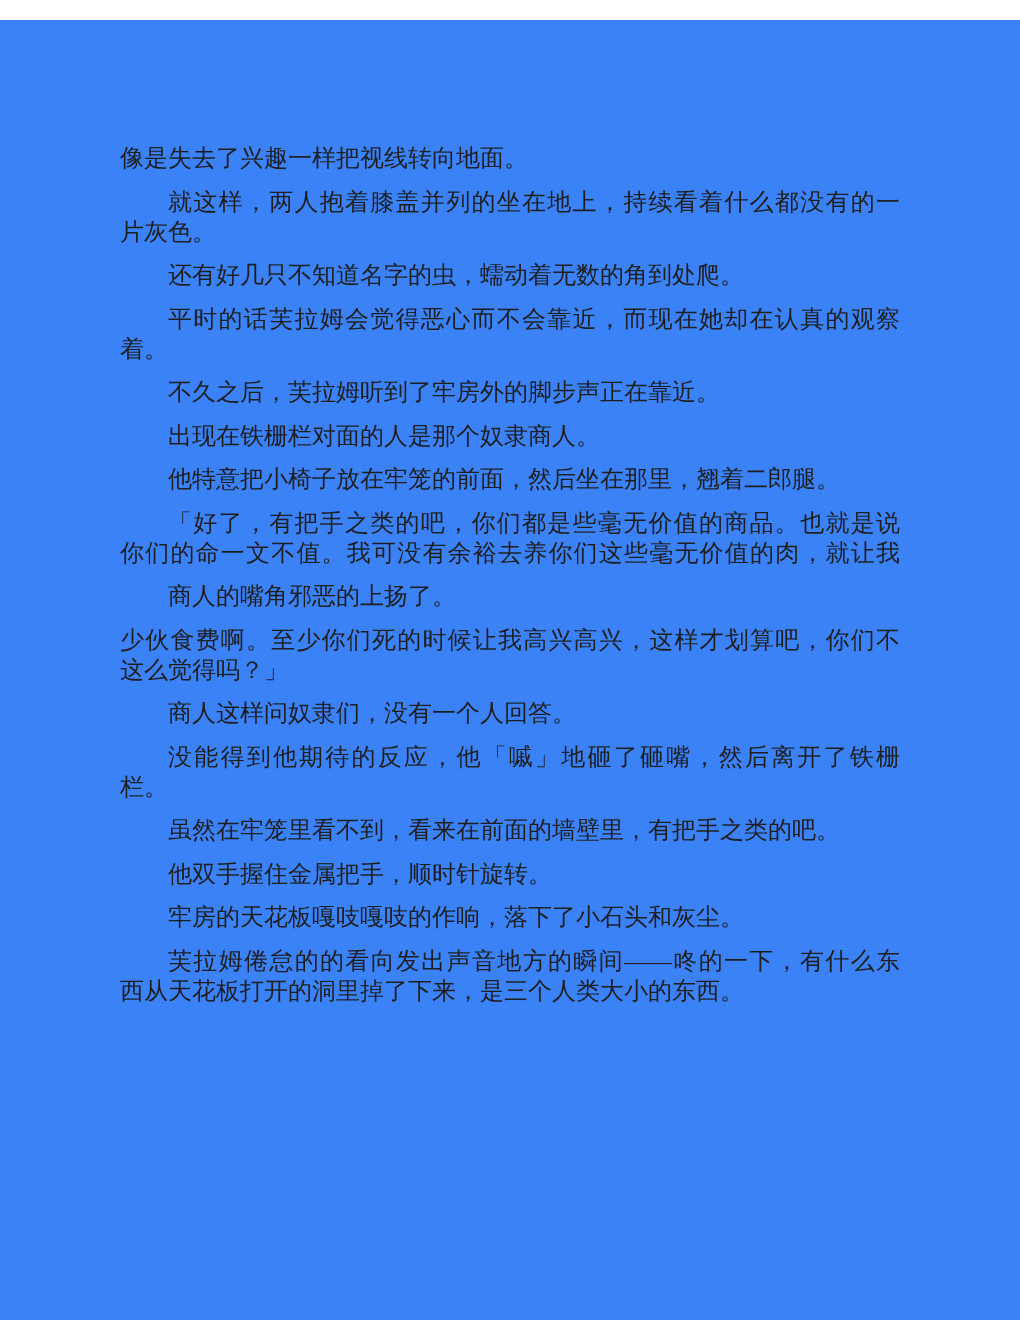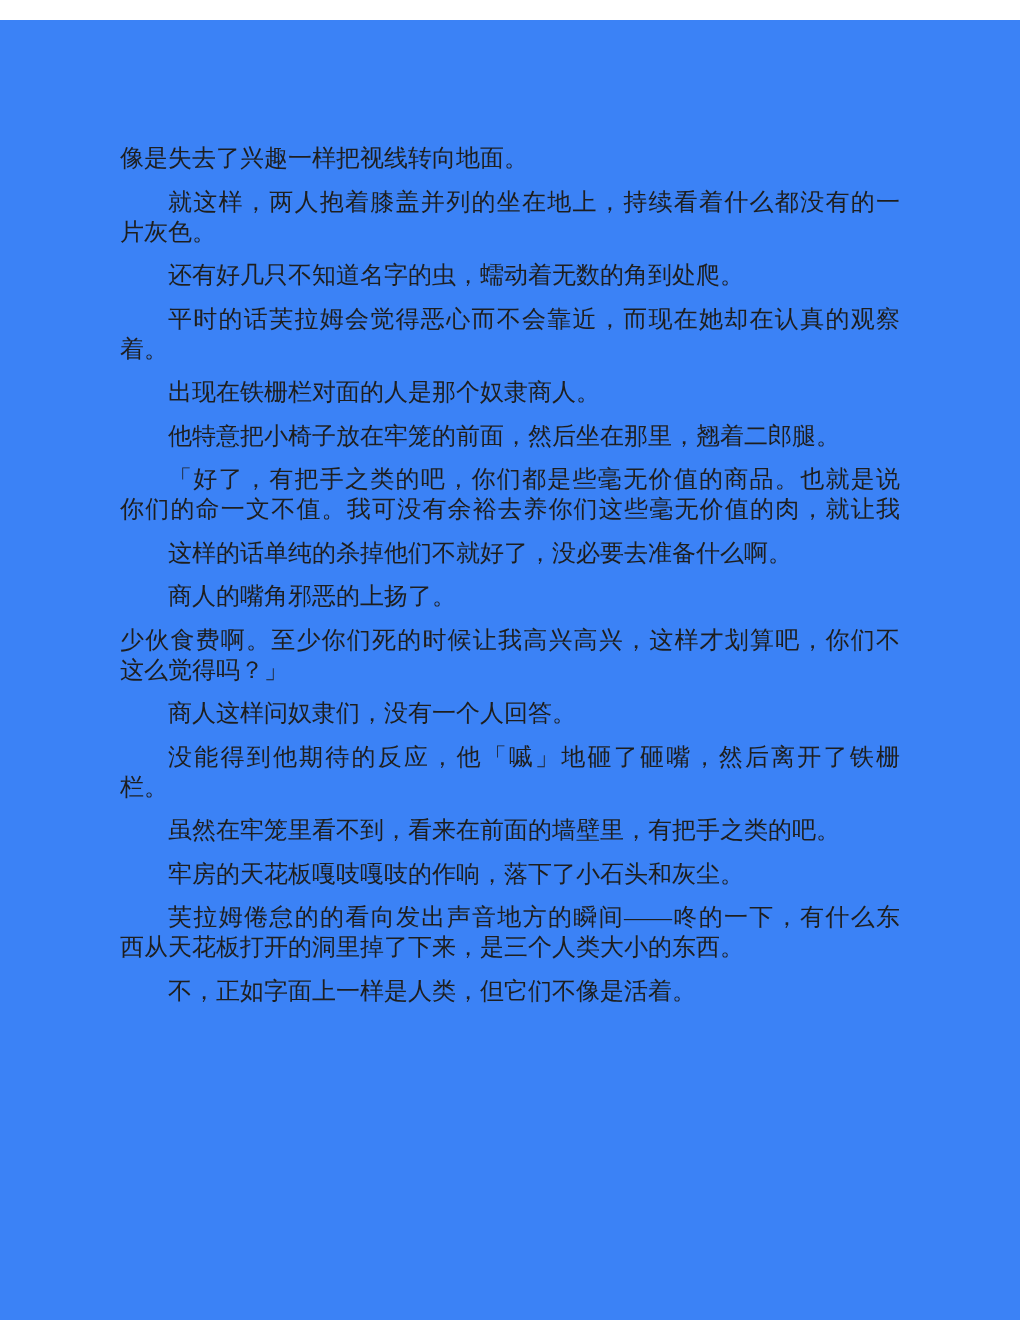--- a/index.html
+++ b/index.html
@@ -61,53 +61,53 @@
         <div class="line">片灰色。</div>
       </div>
       <div class="para">
         <div class="line indent">还有好几只不知道名字的虫，蠕动着无数的角到处爬。</div>
       </div>
       <div class="para">
         <div class="line indent fill">平时的话芙拉姆会觉得恶心而不会靠近，而现在她却在认真的观察</div>
         <div class="line">着。</div>
       </div>
       <div class="para">
+        <div class="line indent">不久之后，芙拉姆听到了牢房外的脚步声正在靠近。</div>
+      </div>
+      <div class="para">
         <div class="line indent">出现在铁栅栏对面的人是那个奴隶商人。</div>
       </div>
       <div class="para">
         <div class="line indent">他特意把小椅子放在牢笼的前面，然后坐在那里，翘着二郎腿。</div>
       </div>
       <div class="para">
         <div class="line indent fill">「好了，有把手之类的吧，你们都是些毫无价值的商品。也就是说</div>
         <div class="line fill">你们的命一文不值。我可没有余裕去养你们这些毫无价值的肉，就让我</div>
-      </div>
-      <div class="para">
-        <div class="line indent">这样的话单纯的杀掉他们不就好了，没必要去准备什么啊。</div>
       </div>
       <div class="para">
         <div class="line indent">商人的嘴角邪恶的上扬了。</div>
       </div>
       <div class="para">
         <div class="line fill">少伙食费啊。至少你们死的时候让我高兴高兴，这样才划算吧，你们不</div>
         <div class="line">这么觉得吗？」</div>
       </div>
       <div class="para">
         <div class="line indent">商人这样问奴隶们，没有一个人回答。</div>
       </div>
       <div class="para">
         <div class="line indent fill">没能得到他期待的反应，他「嘁」地砸了砸嘴，然后离开了铁栅</div>
         <div class="line">栏。</div>
       </div>
       <div class="para">
         <div class="line indent">虽然在牢笼里看不到，看来在前面的墙壁里，有把手之类的吧。</div>
       </div>
       <div class="para">
+        <div class="line indent">他双手握住金属把手，顺时针旋转。</div>
+      </div>
+      <div class="para">
         <div class="line indent">牢房的天花板嘎吱嘎吱的作响，落下了小石头和灰尘。</div>
       </div>
       <div class="para">
         <div class="line indent fill">芙拉姆倦怠的的看向发出声音地方的瞬间——咚的一下，有什么东</div>
         <div class="line">西从天花板打开的洞里掉了下来，是三个人类大小的东西。</div>
       </div>
-      <div class="para">
-        <div class="line indent">不，正如字面上一样是人类，但它们不像是活着。</div>
-      </div>
     </div>
 </div>
 
 </body></html>

